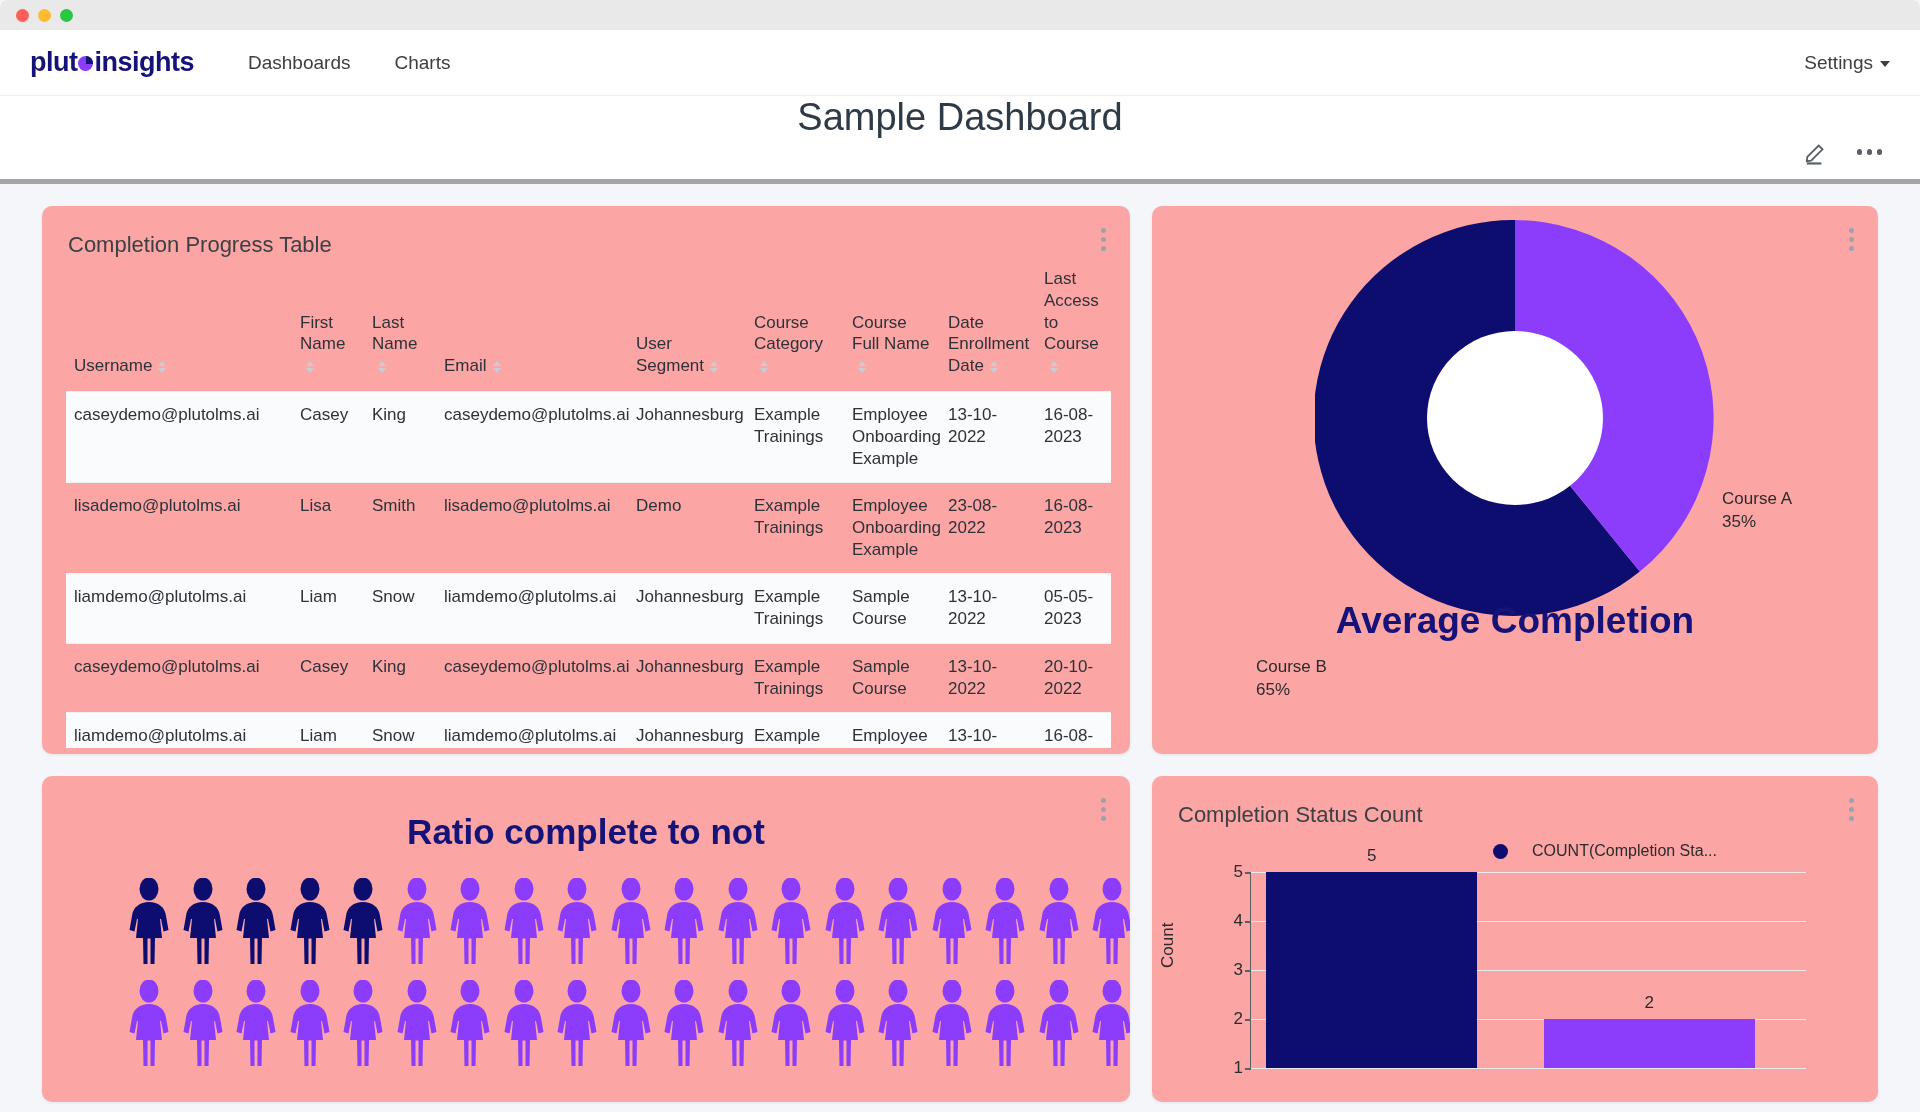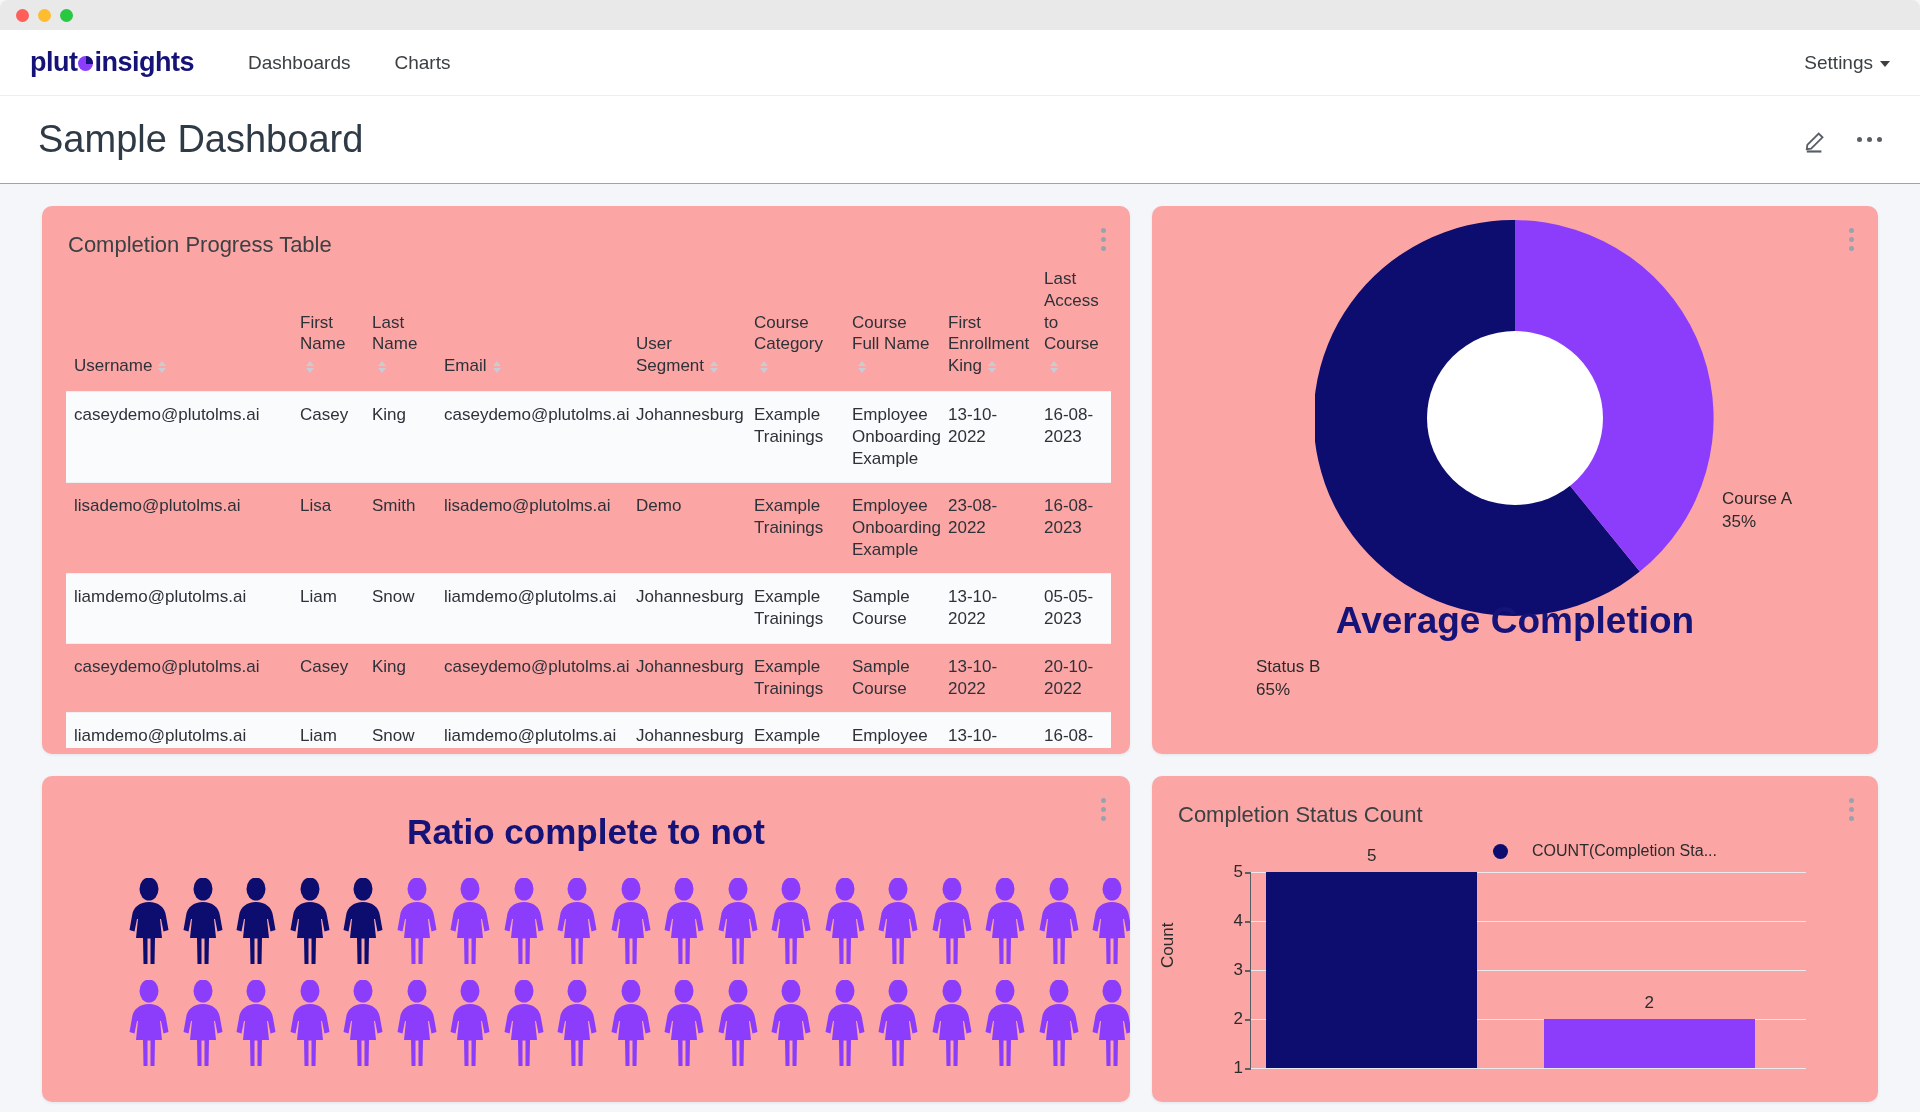--- a/index.html
+++ b/index.html
@@ -43,21 +43,21 @@
                font-size: 19px; color: #3c4043; cursor: pointer; }
   .caret-down {
     width: 0; height: 0; border-left: 5px solid transparent;
     border-right: 5px solid transparent; border-top: 6px solid #3c4043;
     margin-top: 3px;
   }
 
   
   .pagehead {
     height: 88px; background: #ffffff; display: flex; align-items: center;
-    padding: 0 38px; border-bottom: 1px solid #a3a3a3;
+    padding: 0 38px; border-bottom: 5px solid #a3a3a3; flex-direction: column;
   }
   .page-title { font-size: 38px; color: #2e3a46; font-weight: normal; }
   .head-actions { margin-left: auto; display: flex; align-items: center; gap: 28px; }
   .icon-btn { cursor: pointer; display: flex; align-items: center; color: #5a5f66; }
   .dots-h { display: flex; gap: 4.5px; }
   .dots-h i { width: 5.5px; height: 5.5px; border-radius: 50%; background: #5a5f66; display: block; }
 
   
   .board { padding: 22px 42px; display: grid;
            grid-template-columns: 1088px 1fr; gap: 22px; }
@@ -214,21 +214,21 @@
                   <b class="dn"></b>
                 </span></th>
               <th><span>Course Category</span><span class="sorticon">
                   <b class="up"></b>
                   <b class="dn"></b>
                 </span></th>
               <th><span>Course Full Name</span><span class="sorticon">
                   <b class="up"></b>
                   <b class="dn"></b>
                 </span></th>
-              <th><span>First Enrollment King</span><span class="sorticon">
+              <th><span>Date Enrollment Date</span><span class="sorticon">
                   <b class="up"></b>
                   <b class="dn"></b>
                 </span></th>
               <th><span>Last Access to Course</span><span class="sorticon">
                   <b class="up"></b>
                   <b class="dn"></b>
                 </span></th>
             </tr>
           </thead>
         <tbody id="tbody">
@@ -304,21 +304,21 @@
         <path d="M 200 198 L 200 0 A 200 198 0 1 0 324.8 351.6 Z" fill="#0d0d70"></path>
 
         <path d="M 200 198 L 324.8 351.6 A 200 198 0 0 0 200 0 Z" fill="#8b3dfb"></path>
         <ellipse cx="200" cy="198" rx="88" ry="87" fill="#ffffff"></ellipse>
       </svg>
       <div class="dlabel a">
         <div>Course A</div>
         <div>35%</div>
       </div>
       <div class="dlabel b">
-        <div>Status B</div>
+        <div>Course B</div>
         <div>65%</div>
       </div>
       <div class="donut-title">Average Completion</div>
     </div>
   </div>
 
   <div class="card pictocard">
     <div class="kebab">
         <i></i>
         <i></i>

